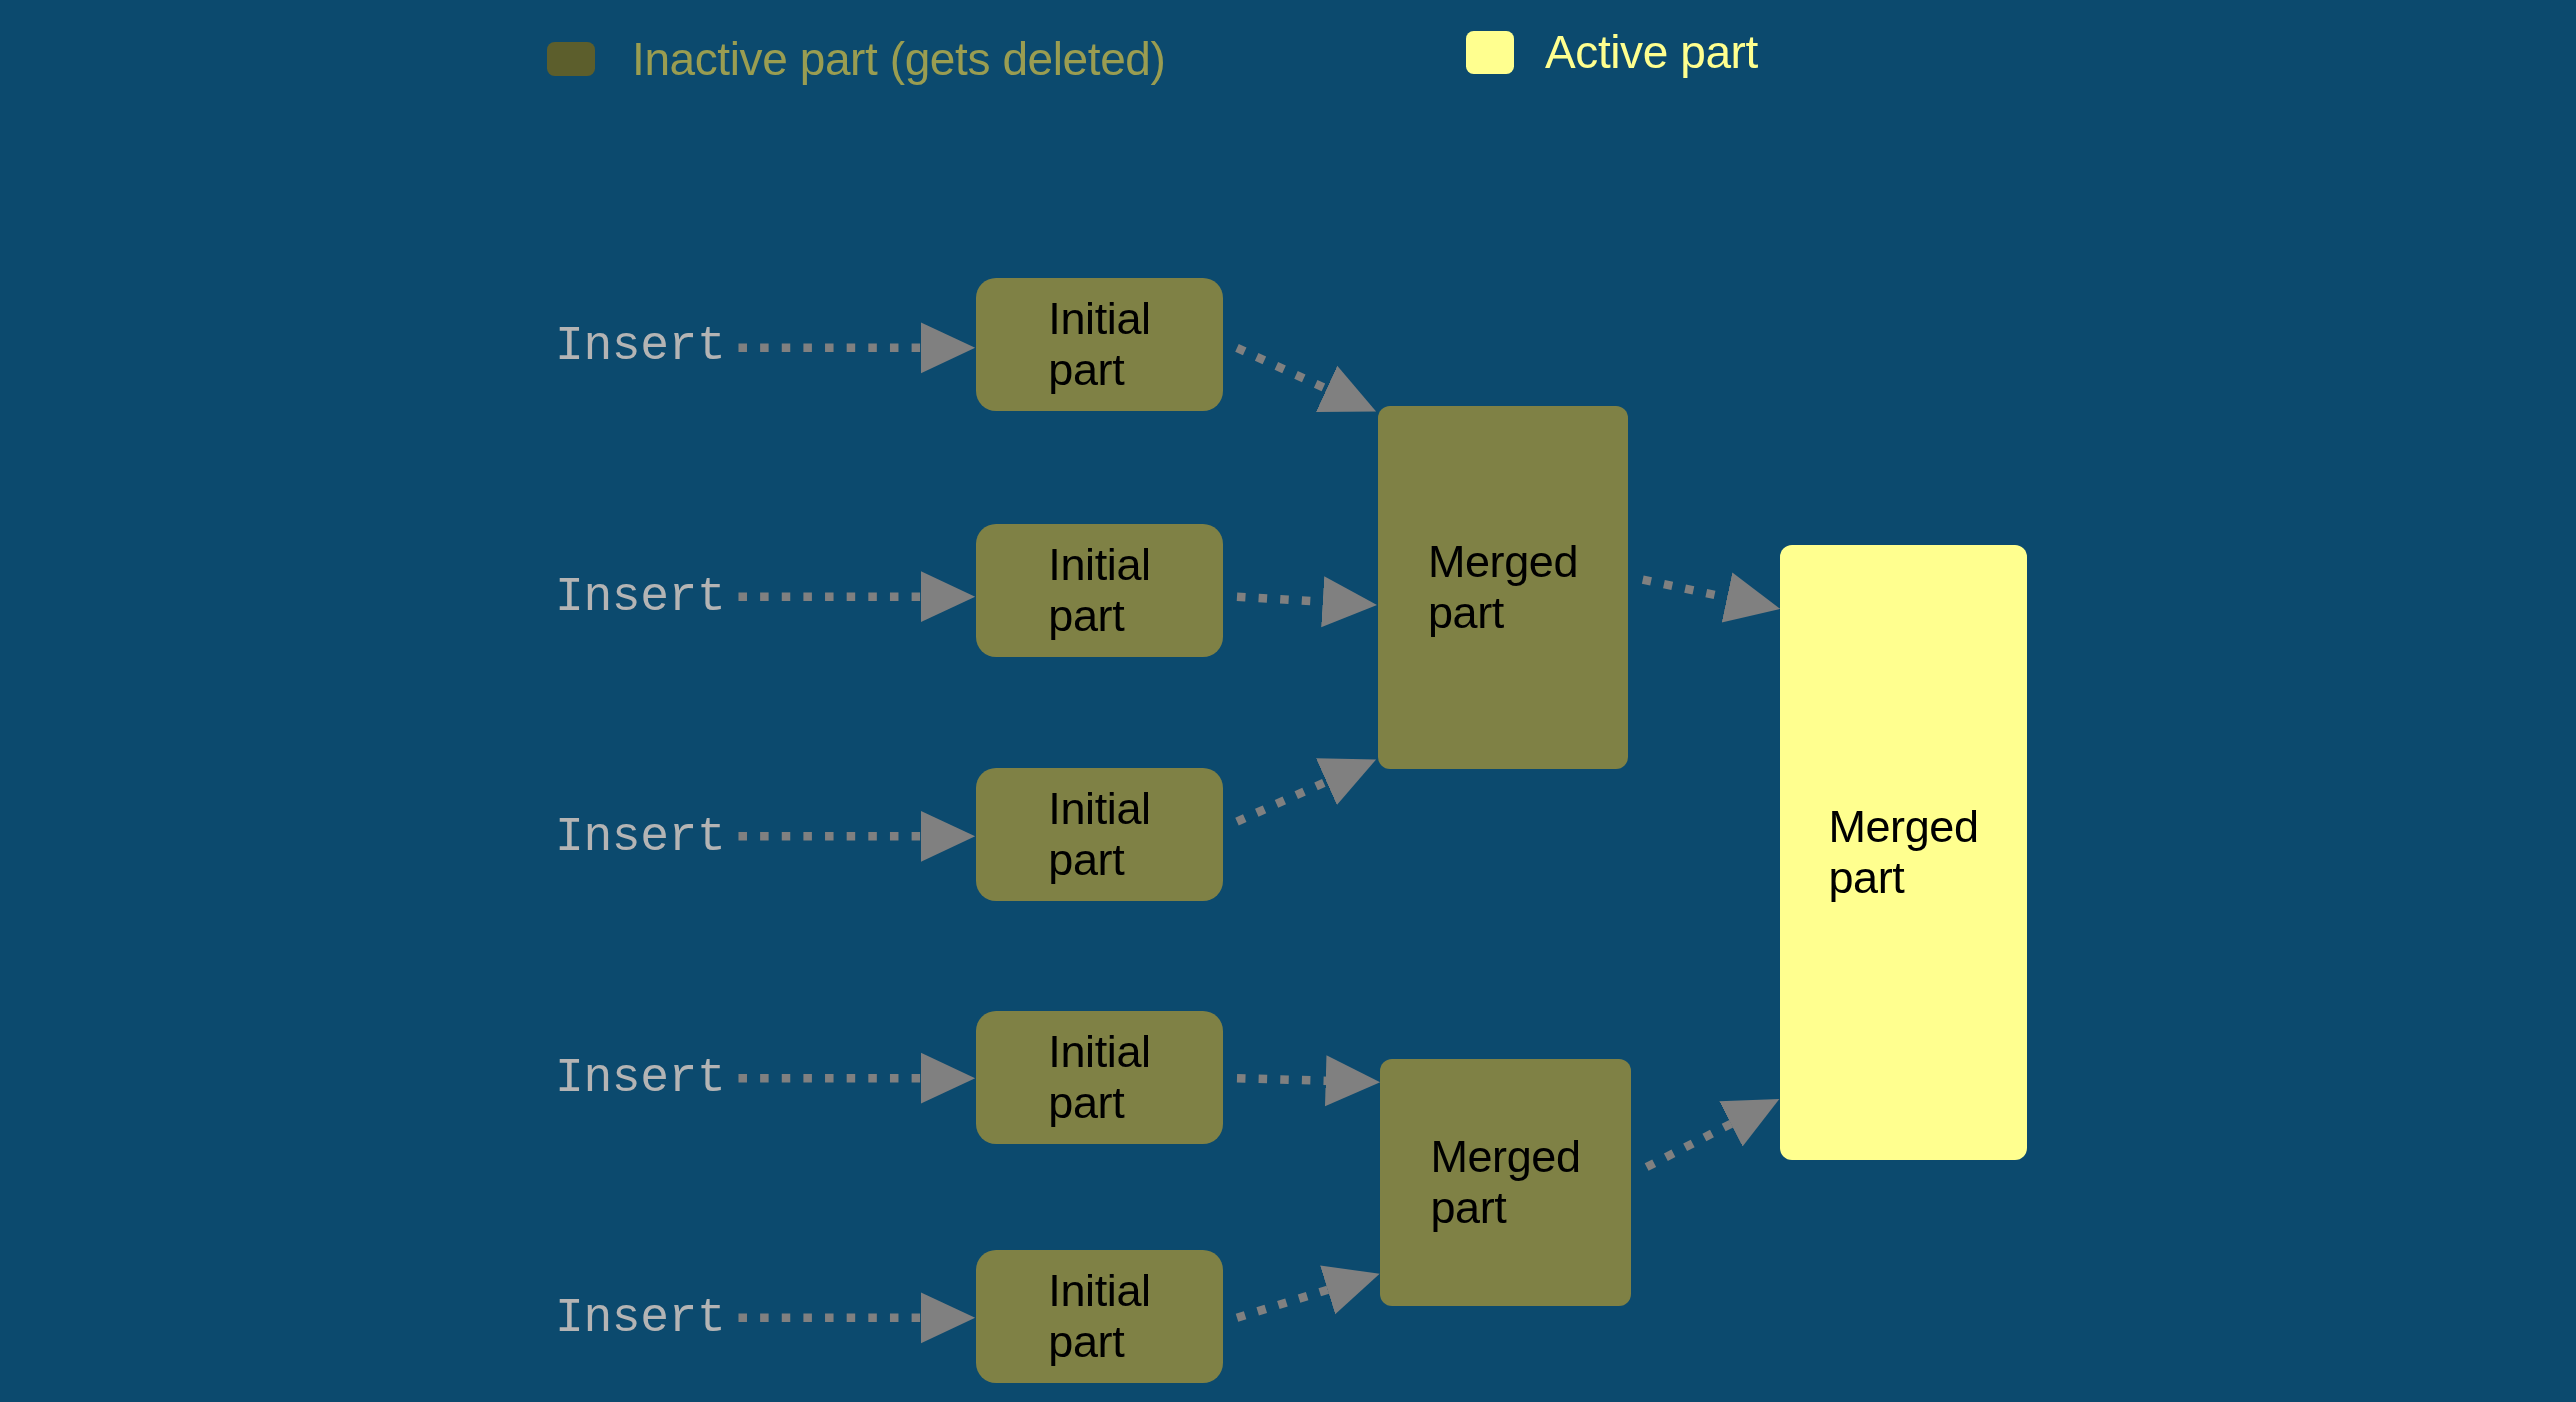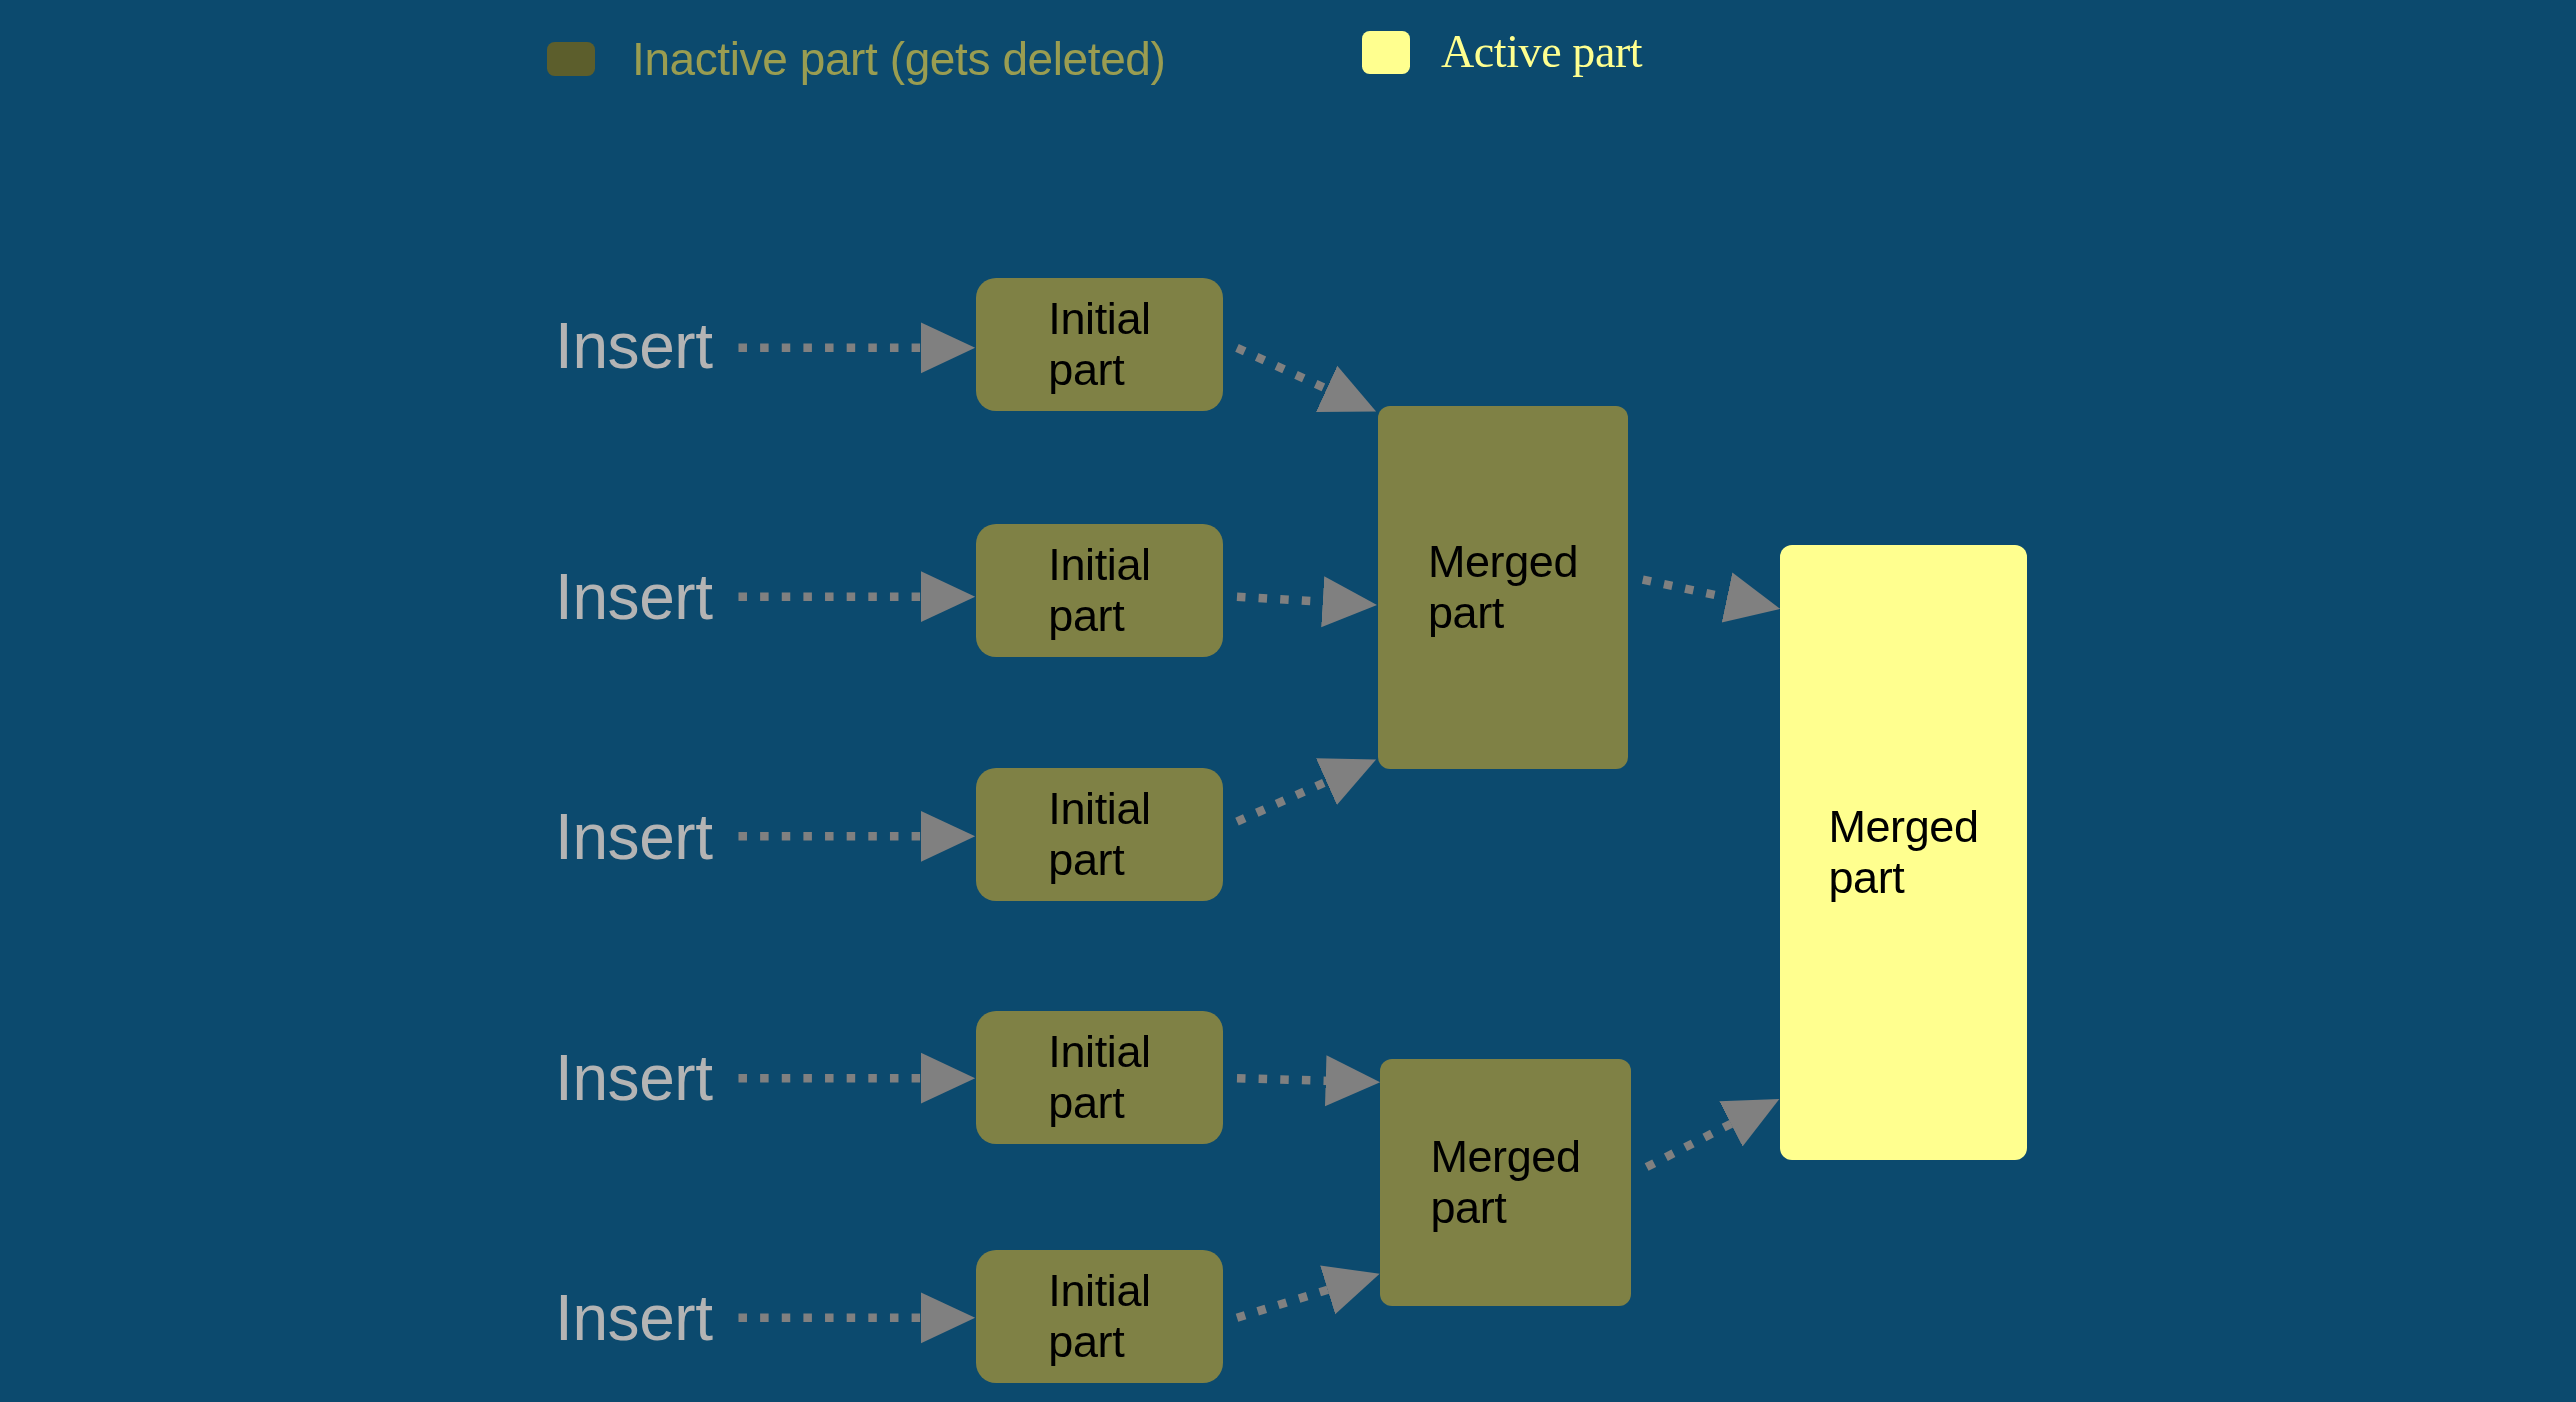--- a/index.html
+++ b/index.html
@@ -69,45 +69,46 @@
     line-height: 1.12;
     letter-spacing: -0.4px;
   }
   .node.inactive { background: #7f8145; }
   .node.active   { background: #ffff8f; }
   .node.big      { border-radius: 12px; }
 
   .insert-label {
     position: absolute;
     color: #b4b4b4;
-    font-size: 64px;
+    font-size: 48px;
     line-height: 1;
     white-space: nowrap;
     letter-spacing: -0.4px;
     transform: translateY(-50%);
+    font-family: Liberation Mono, monospace;
   }
   #edges {
     position: absolute;
     left: 0; top: 0;
     width: 2576px;
     height: 1402px;
     pointer-events: none;
   }
 </style>
 </head>
 <body>
 
 <div id="stage">
 
   <div class="legend-row">
     <div class="legend-item legend-inactive" style="left:547px; top:36px;">
       <span class="legend-swatch" style="background: rgb(92, 94, 44); width: 48px; height: 34px;"></span>
       <span class="legend-label" style="color: rgb(154, 157, 81);">Inactive part (gets deleted)</span>
     </div>
-    <div class="legend-item legend-active" style="left:1362px; top:29px;font-family:Liberation Serif, serif;">
+    <div class="legend-item legend-active" style="left:1466px; top:29px;">
       <span class="legend-swatch" style="background: rgb(255, 255, 143); width: 48px; height: 43px;"></span>
       <span class="legend-label" style="color: rgb(255, 255, 143);">Active part</span>
     </div>
   </div>
 
   <svg id="edges" viewBox="0 0 3332 1814" width="2576" height="1402">
     <defs>
       <marker id="ah" markerWidth="7" markerHeight="7" refX="5.2" refY="3.5" orient="auto" markerUnits="strokeWidth">
         <path d="M0,0.5 L6.4,3.5 L0,6.5 z" fill="#808080"></path>
       </marker>

